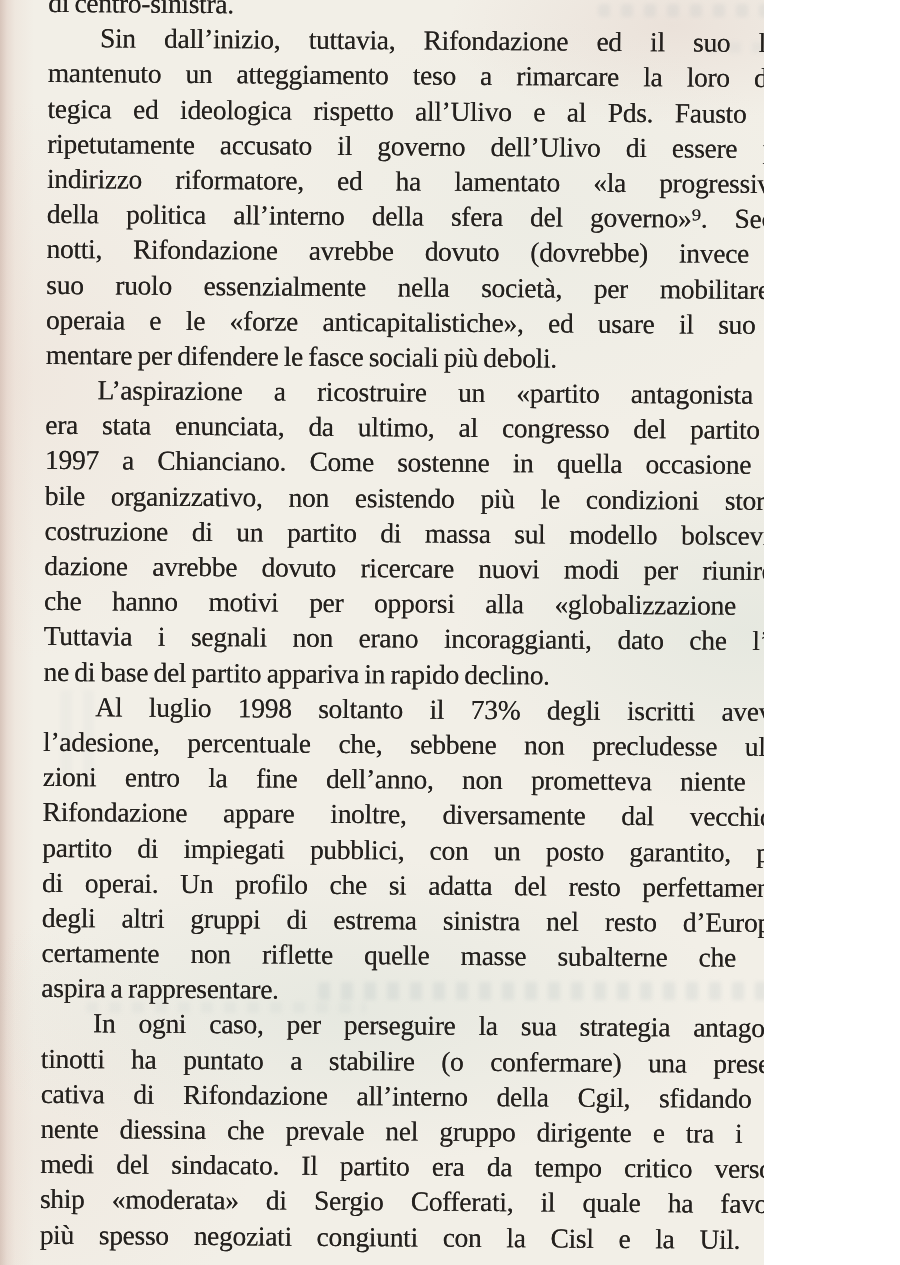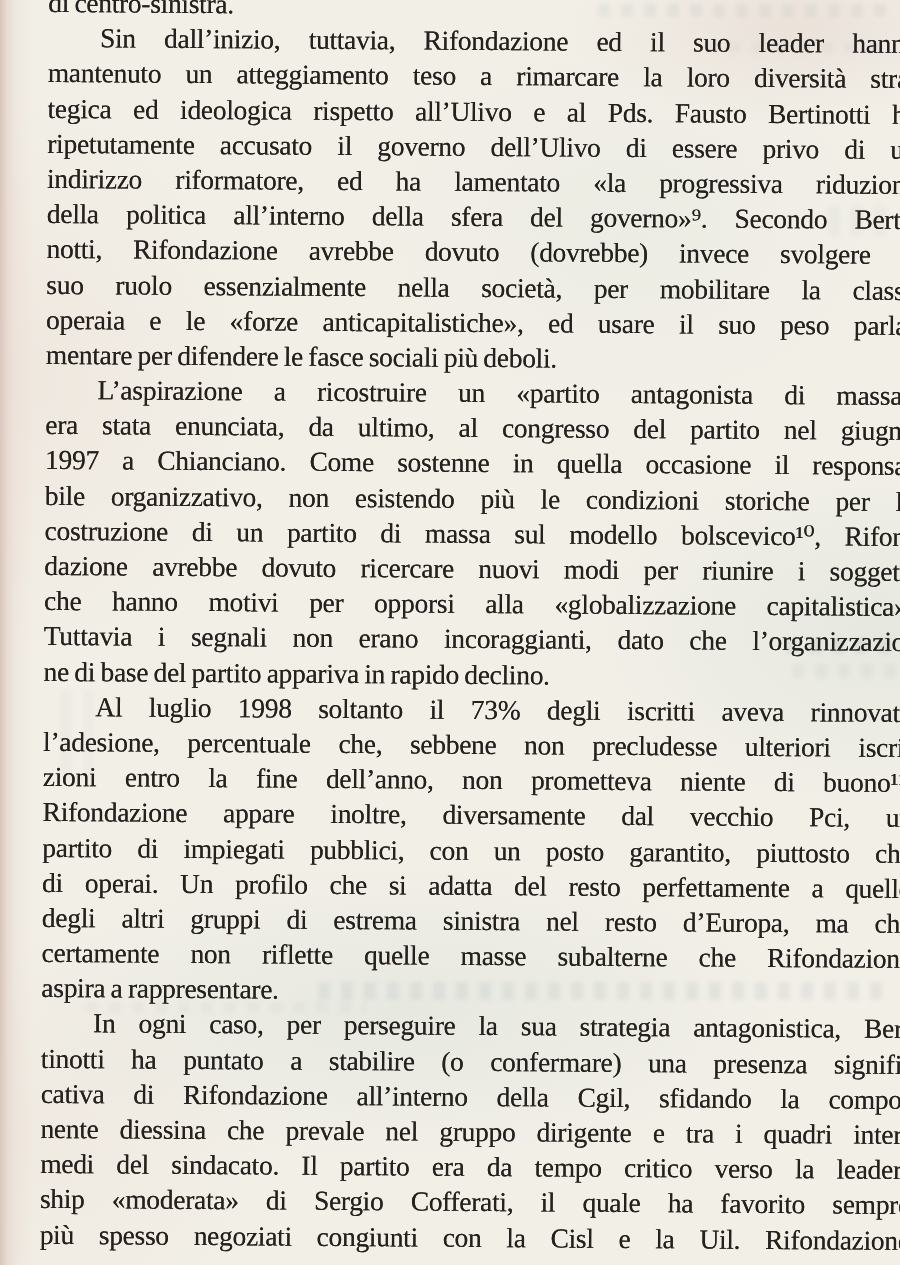--- a/index.html
+++ b/index.html
@@ -2,21 +2,21 @@
 <html><head>
 <meta charset="utf-8">
 <style>
   html, body {
     margin: 0;
     padding: 0;
     background: #ffffff;
   }
   .scan {
     position: relative;
-    width: 900px;
+    width: 764px;
     height: 1265px;
     overflow: hidden;
     background-color: #f2efe7;
     background-image:
       radial-gradient(ellipse 320px 140px at 88% 2%,  rgba(215,190,182,0.28), transparent 70%),
       radial-gradient(ellipse 420px 260px at 98% 50%, rgba(188,209,199,0.22), transparent 70%),
       radial-gradient(ellipse 560px 220px at 45% 80%, rgba(185,206,197,0.20), transparent 70%),
       radial-gradient(ellipse 400px 300px at 70% 18%, rgba(205,220,210,0.14), transparent 70%),
       radial-gradient(ellipse 300px 400px at 4% 30%,  rgba(232,210,200,0.25), transparent 70%),
       radial-gradient(ellipse 300px 300px at 6% 90%,  rgba(230,212,202,0.20), transparent 70%),

